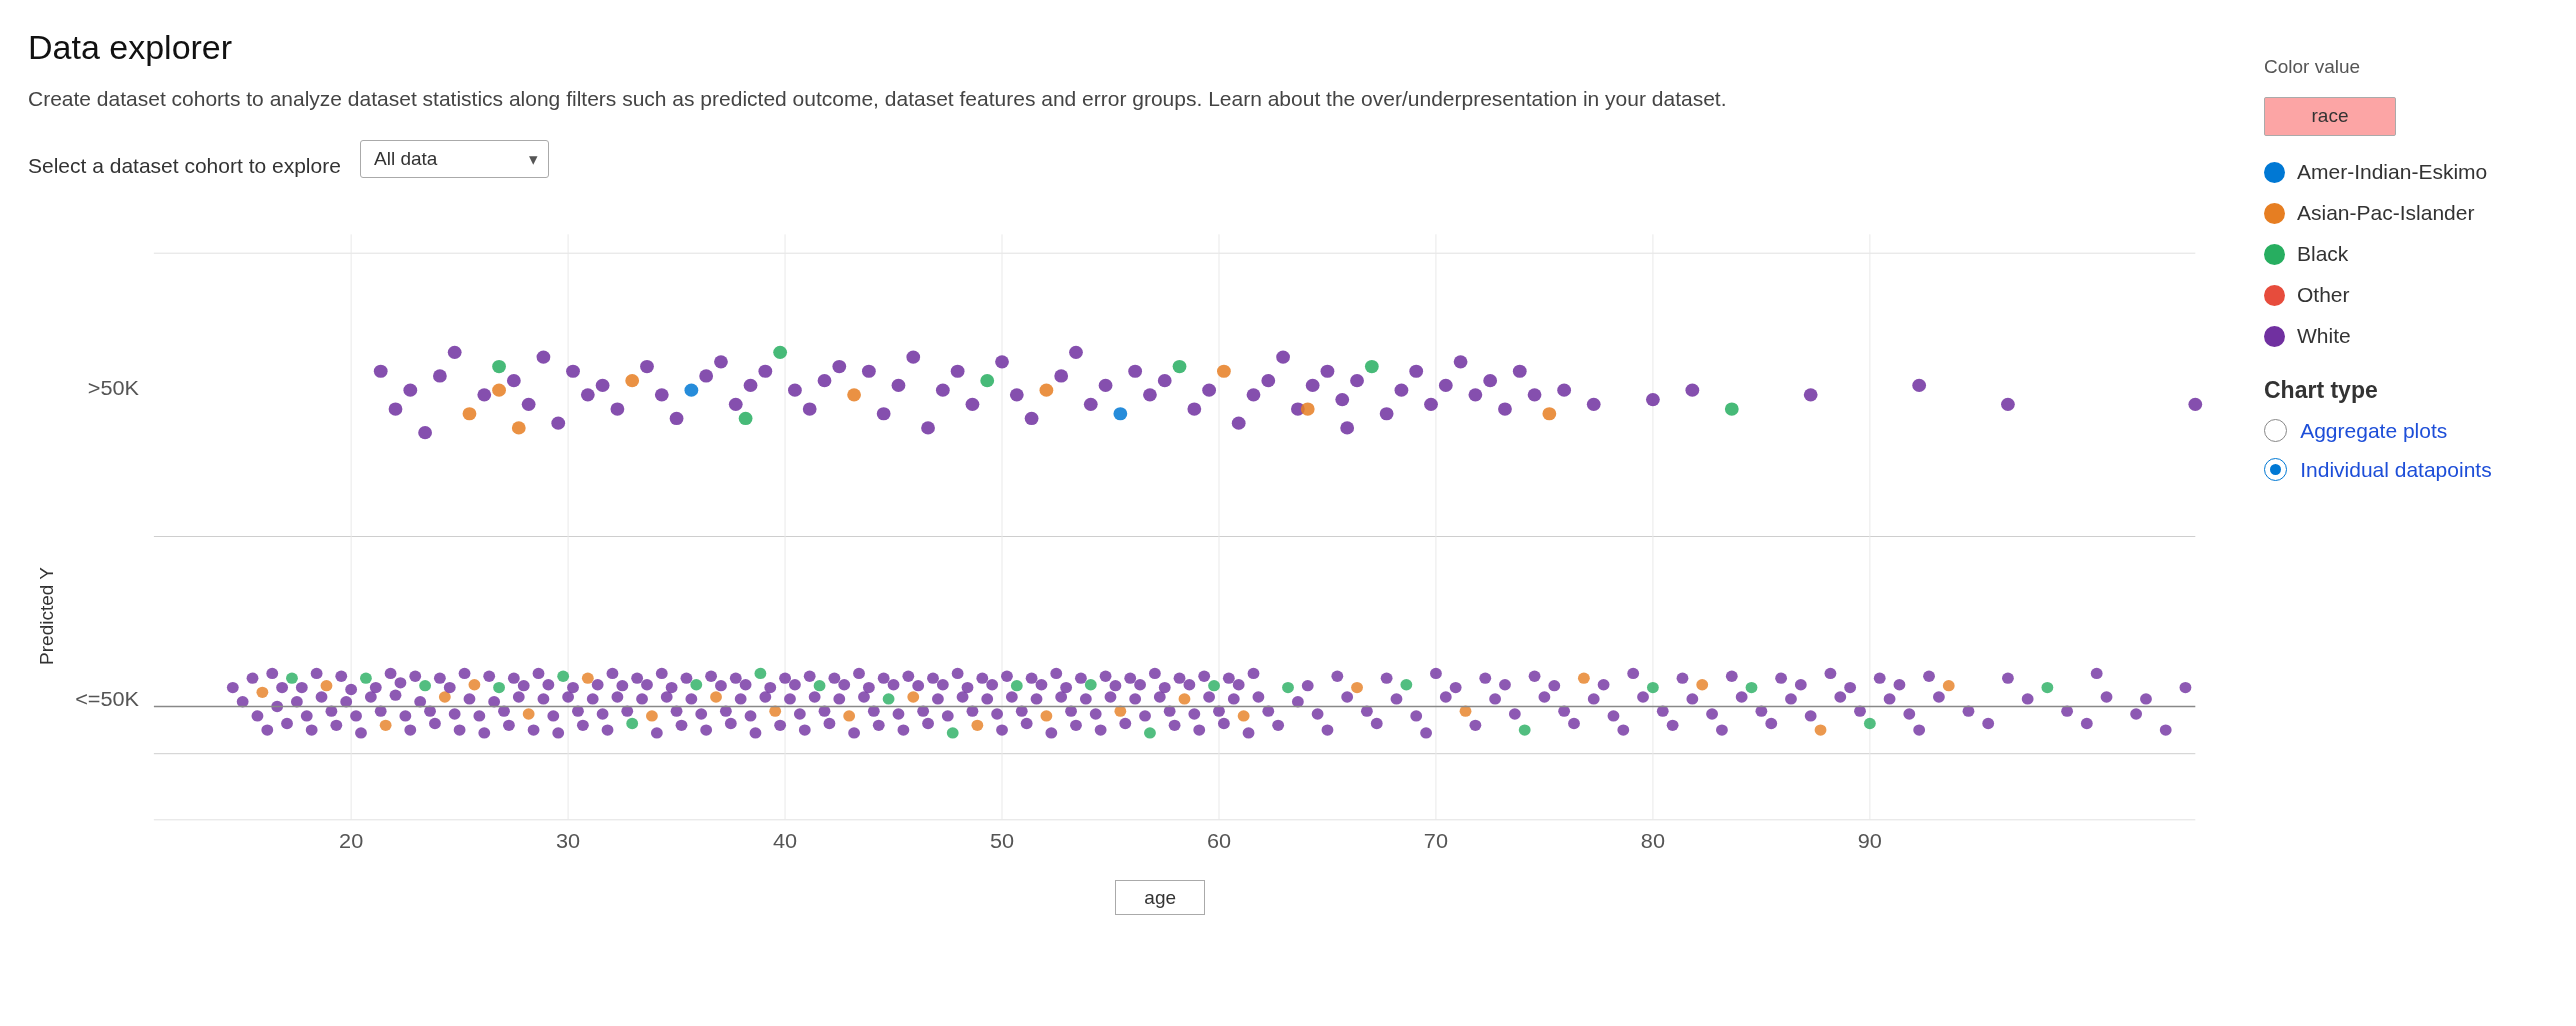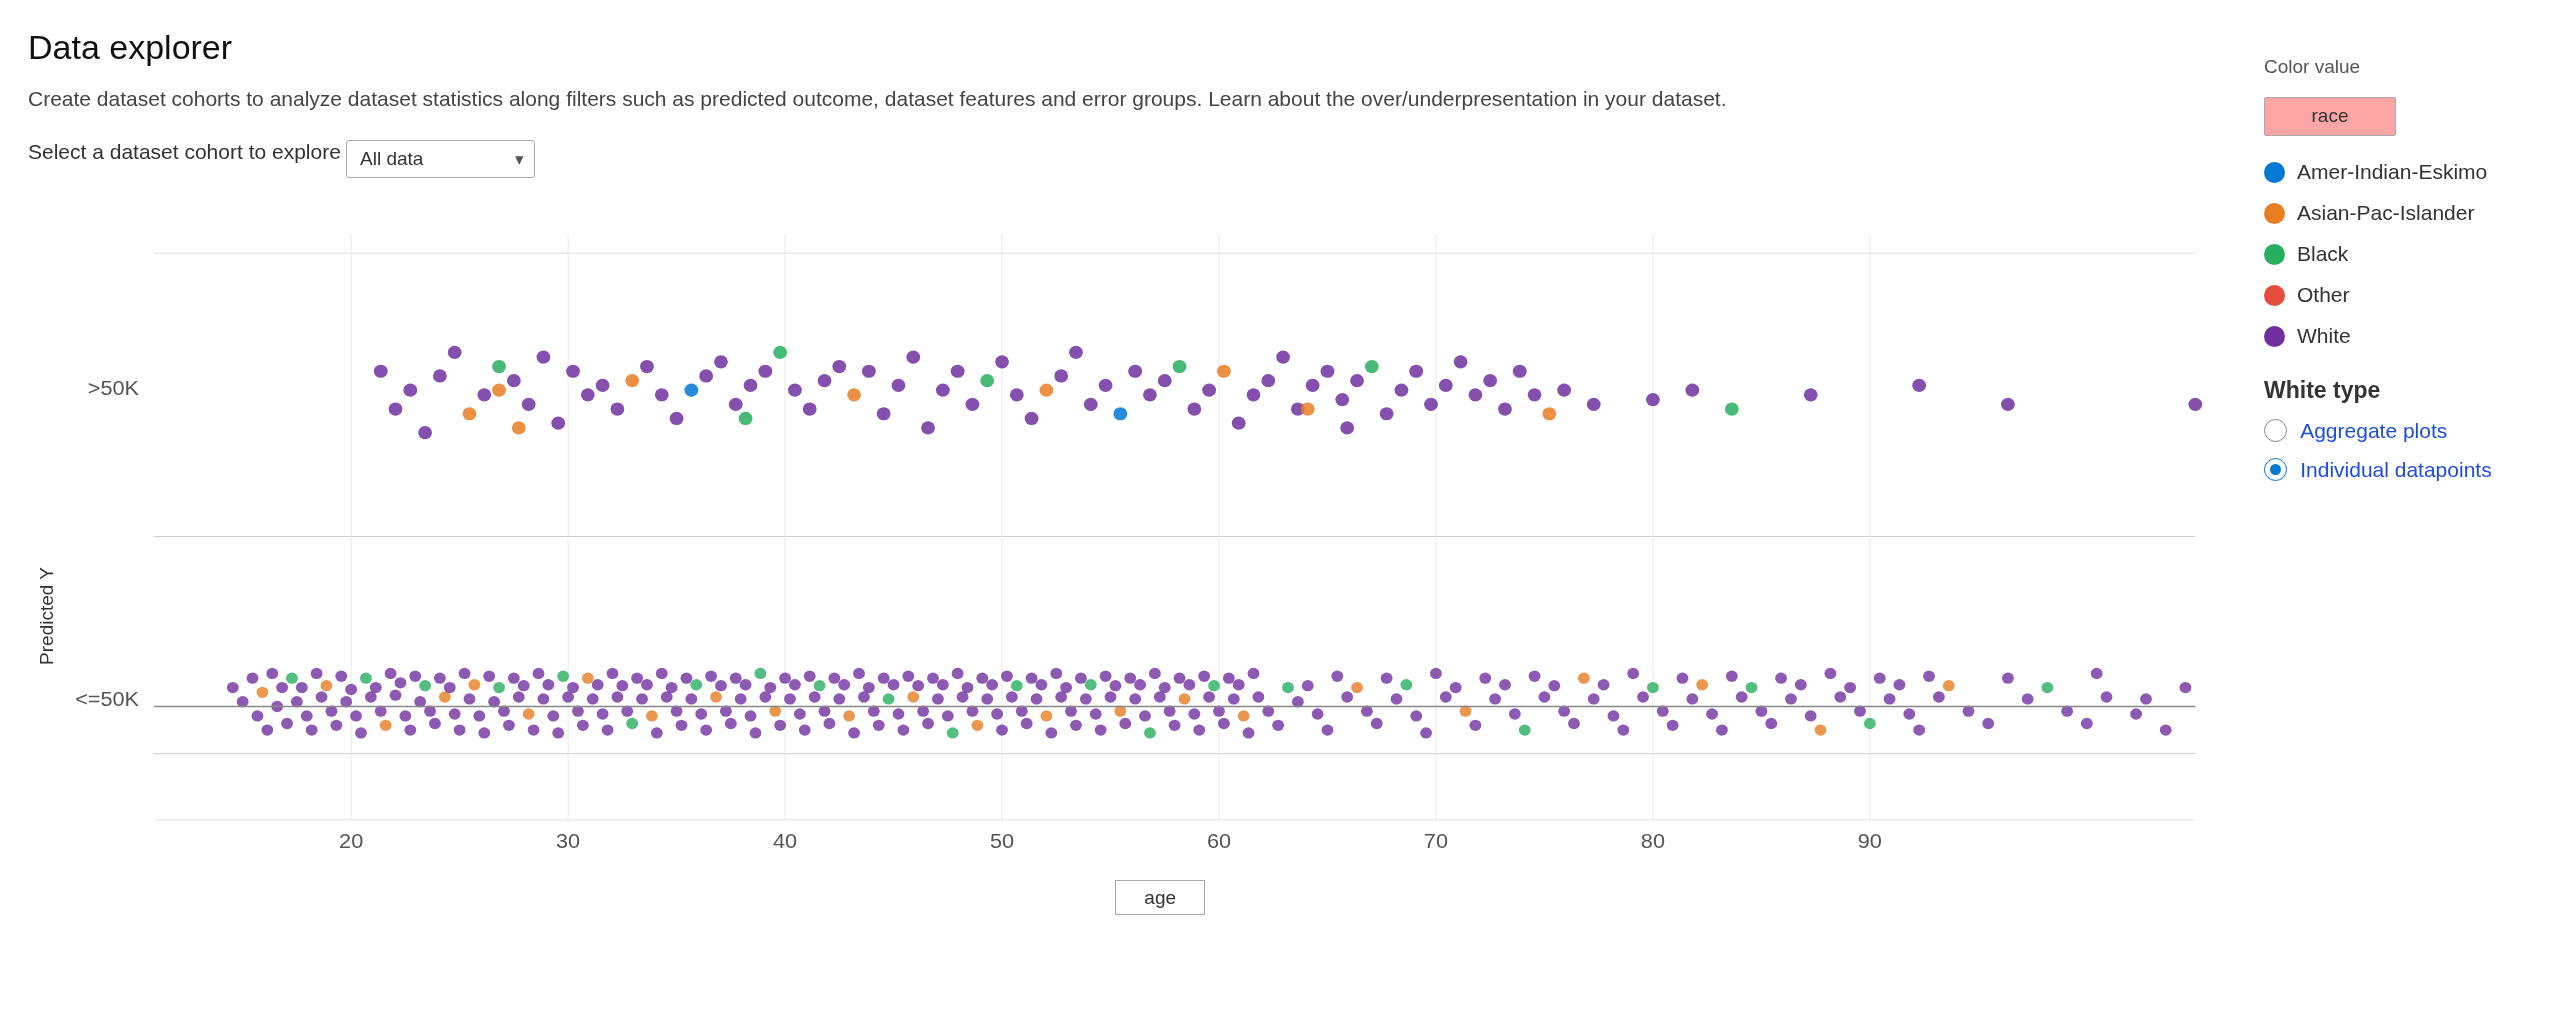--- a/index.html
+++ b/index.html
@@ -31,22 +31,22 @@
     }
     .subtitle {
       font-size: 21px;
       color: #444;
       margin-bottom: 26.5px;
       max-width: 1701px;
       line-height: 1.4;
     }
     .dataset-selector-row {
       display: flex;
-      align-items: flex-start;
-      gap: 5px;
+      align-items: flex-end;
+      gap: 19px;
       margin-bottom: 28px;
     }
     .selector-label {
       font-size: 21px;
       color: #333;
     }
     .dataset-select {
       font-size: 19px;
       border: 0.9px solid #aaa;
       background: #fff;
@@ -659,21 +659,21 @@
       <div class="legend-item">
         <div class="legend-dot" style="background:#e74c3c;"></div>
         <span>Other</span>
       </div>
       <div class="legend-item">
         <div class="legend-dot" style="background:#7030a0;"></div>
         <span>White</span>
       </div>
     </div>
 
-    <div class="chart-type-label">White type</div>
+    <div class="chart-type-label">Chart type</div>
 
     <div class="radio-item">
       <div class="radio-circle"></div>
       <span>Aggregate plots</span>
     </div>
     <div class="radio-item">
       <div class="radio-circle selected"></div>
       <span>Individual datapoints</span>
     </div>
   </div>

